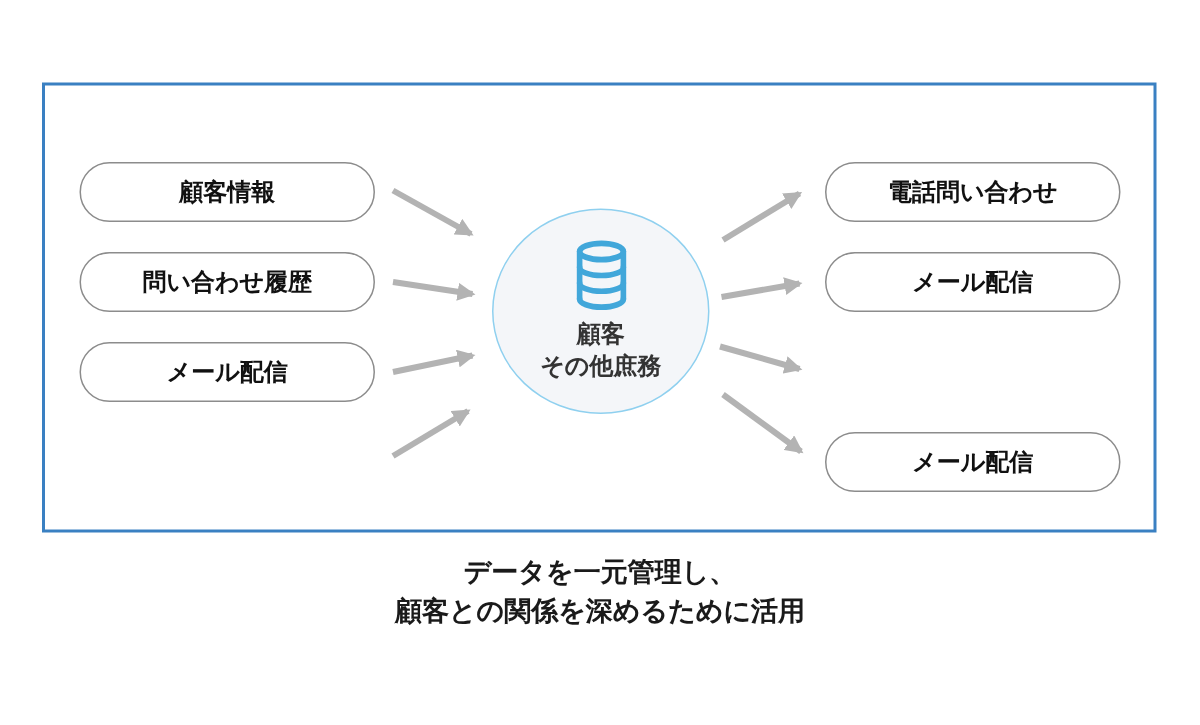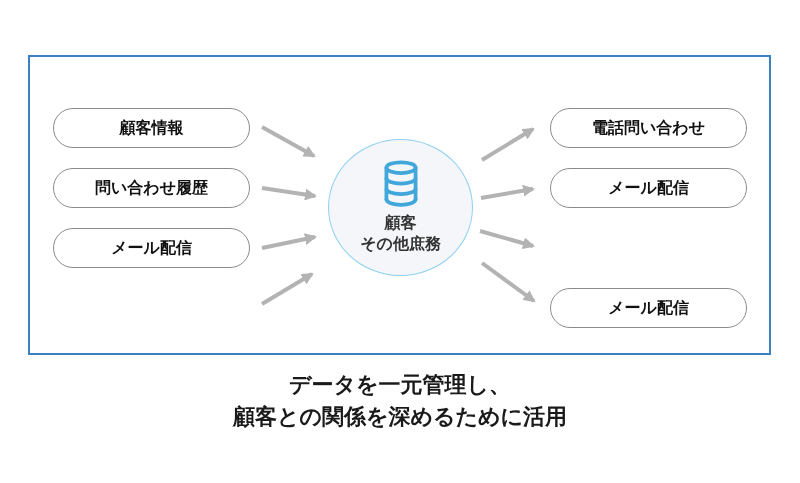--- a/index.html
+++ b/index.html
@@ -40,21 +40,21 @@
     z-index:2;
   }
   .center-circle .db-icon { width:40px; height:47px; margin-bottom:6px; }
   .center-circle .c-label {
     font-size:16px; font-weight:bold; color:#333333; line-height:1.3;
     text-align:center; white-space:nowrap;
   }
   .arrows { position:absolute; left:0; top:0; width:800px; height:483px; z-index:1; }
   .caption {
     position:absolute; left:0; top:369px; width:800px; text-align:center;
-    font-size:22px; font-weight:bold; color:var(--caption-text,#1a1a1a);
+    font-size:18px; font-weight:bold; color:var(--caption-text,#1a1a1a);
     line-height:1.45; z-index:2;
   }
 </style>
 </head>
 <body>
 
 <div class="canvas">
 
   <div class="frame"></div>
 

